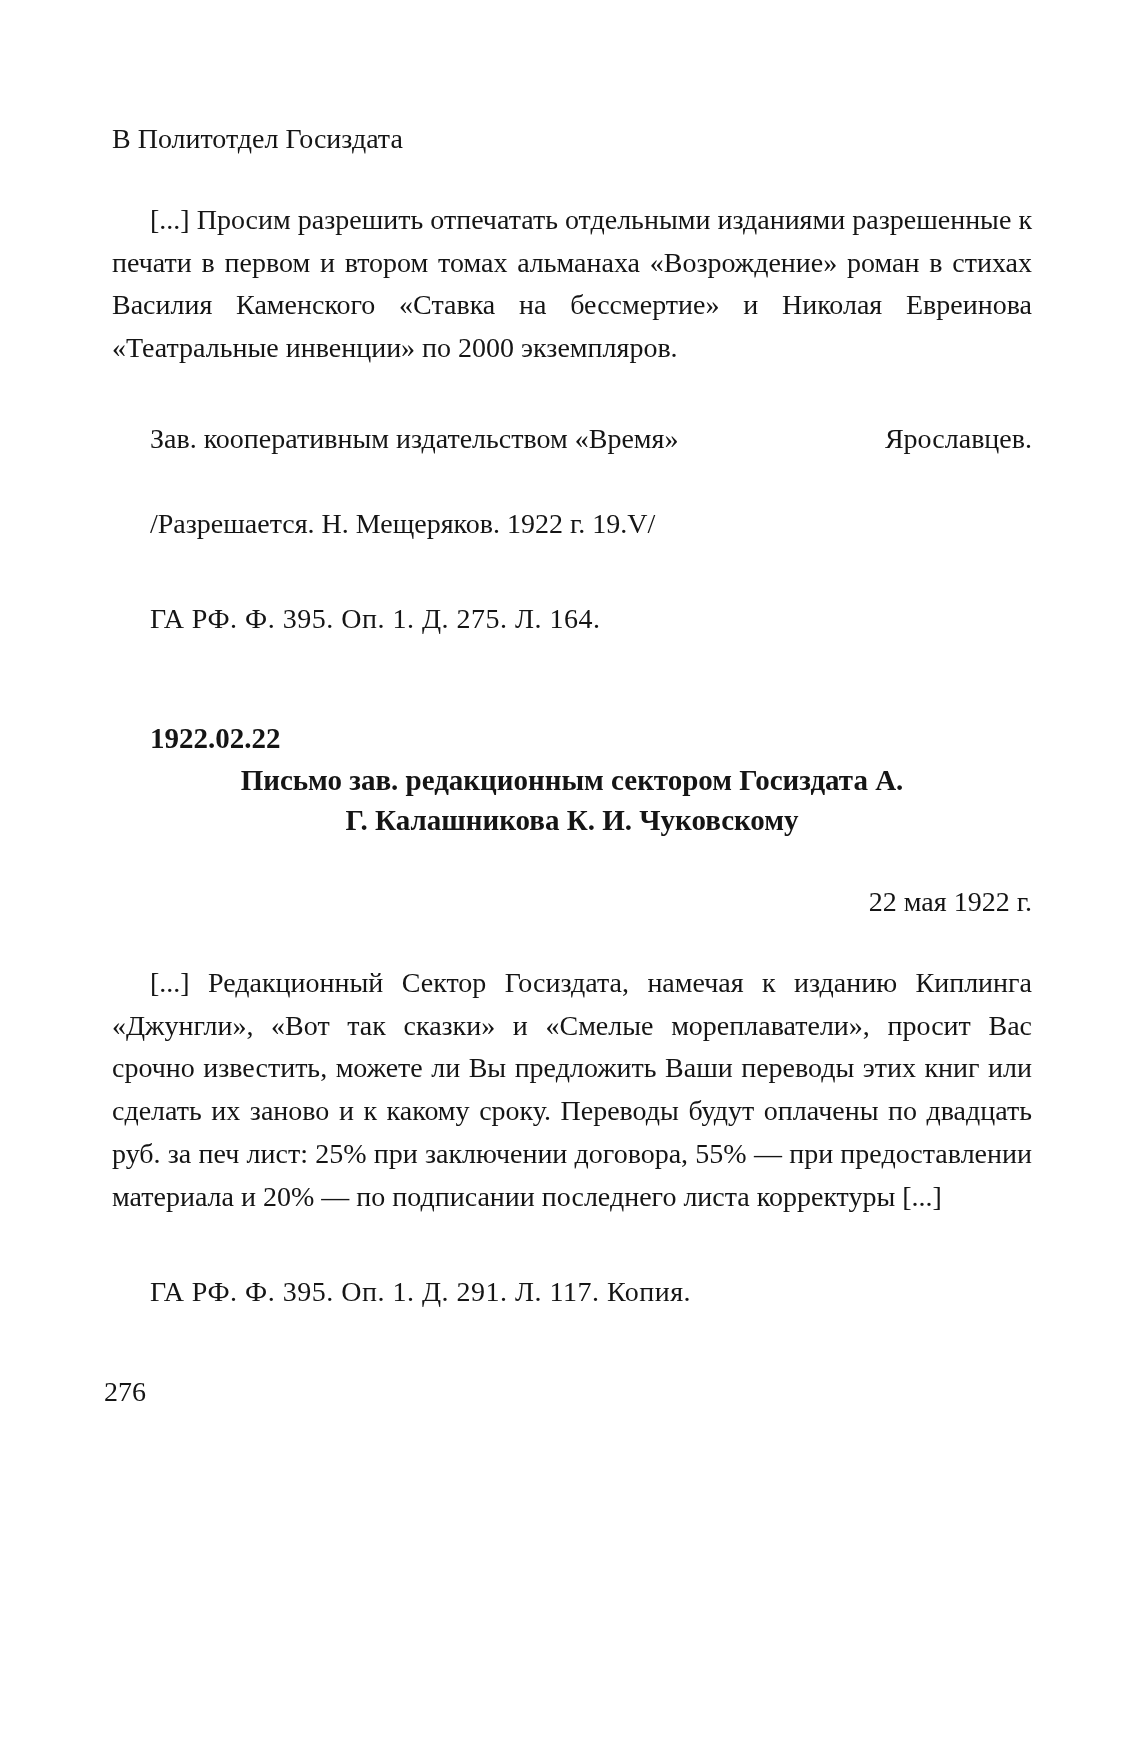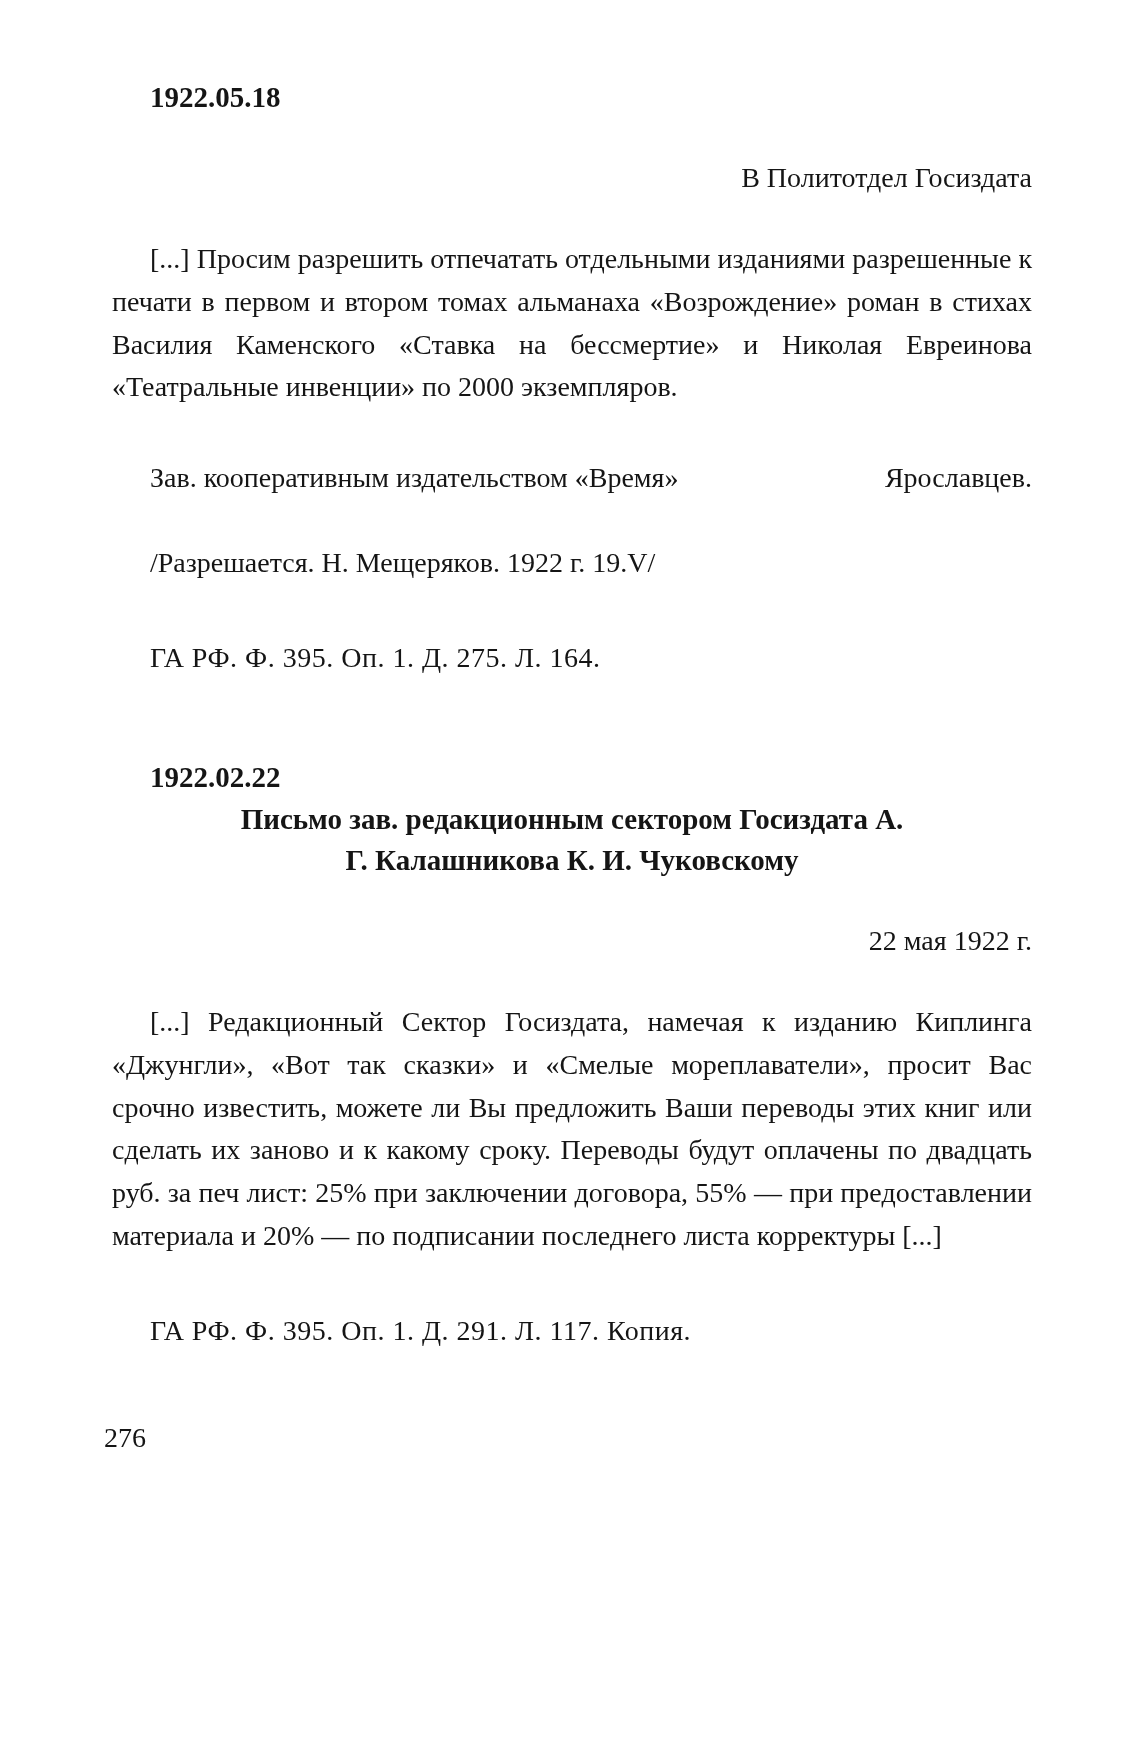--- a/index.html
+++ b/index.html
@@ -40,21 +40,21 @@
     margin: 2px auto 0 auto;
   }
   .doc-title.narrow {
     max-width: 670px;
   }
   .dateline {
     text-align: right;
     margin: 40px 0 0 0;
   }
   .addressee {
-    text-align: right;
+    text-align: left;
     margin: 40px 0 0 0;
   }
   .body-par {
     text-align: justify;
     text-indent: 38px;
     margin: 38px 0 0 0;
   }
   .sig-row {
     display: flex;
     justify-content: space-between;
@@ -70,32 +70,31 @@
     padding-left: 38px;
     margin: 52px 0 0 0;
     letter-spacing: 0.5px;
   }
   .doc + .doc {
     margin-top: 78px;
   }
   .page-number {
     position: absolute;
     left: 104px;
-    top: 1422px;
+    top: 1376px;
     font-size: 28px;
     color: #151515;
   }
 </style>
 </head>
 <body>
 
 <div class="page">
 
   <section class="doc">
-    <div class="doc-heading-date">1922.05.18</div>
     <div class="addressee">В Политотдел Госиздата</div>
     <p class="body-par">[...] Просим разрешить отпечатать отдельными изданиями разрешенные к печати в первом и втором томах альманаха «Возрождение» роман в стихах Василия Каменского «Ставка на бессмертие» и Николая Евреинова «Театральные инвенции» по 2000 экземпляров.</p>
     <div class="sig-row">
       <span>Зав. кооперативным издательством «Время»</span>
       <span>Ярославцев.</span>
     </div>
     <div class="resolution">/Разрешается. Н. Мещеряков. 1922 г. 19.V/</div>
     <div class="archive-ref">ГА РФ. Ф. 395. Оп. 1. Д. 275. Л. 164.</div>
   </section>
 

